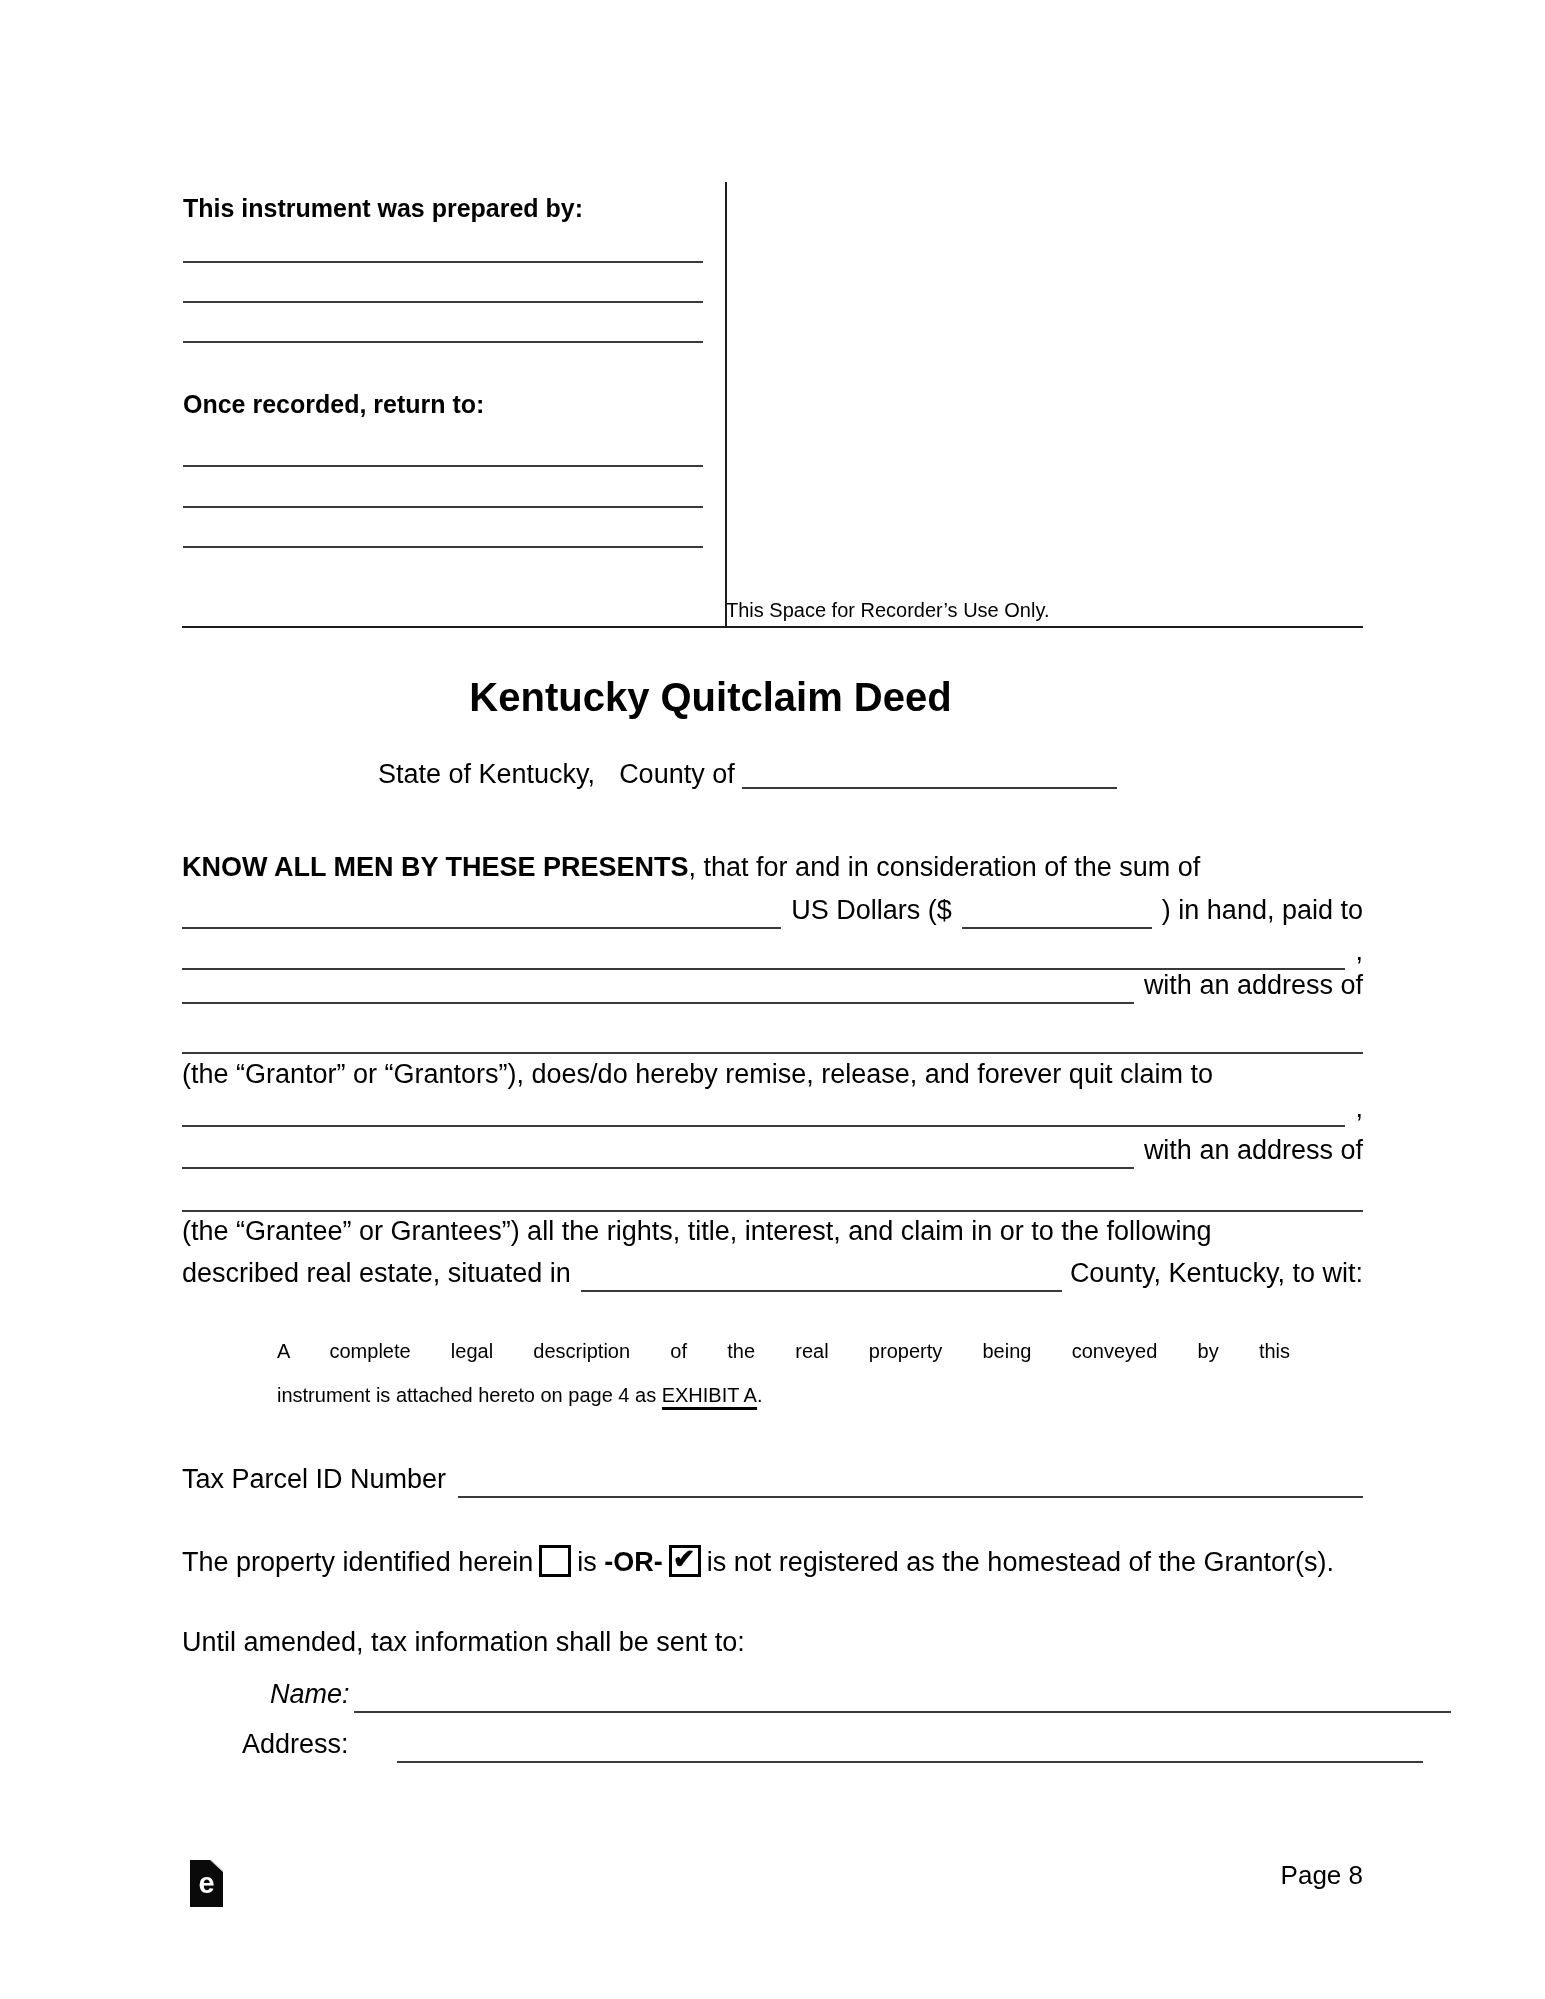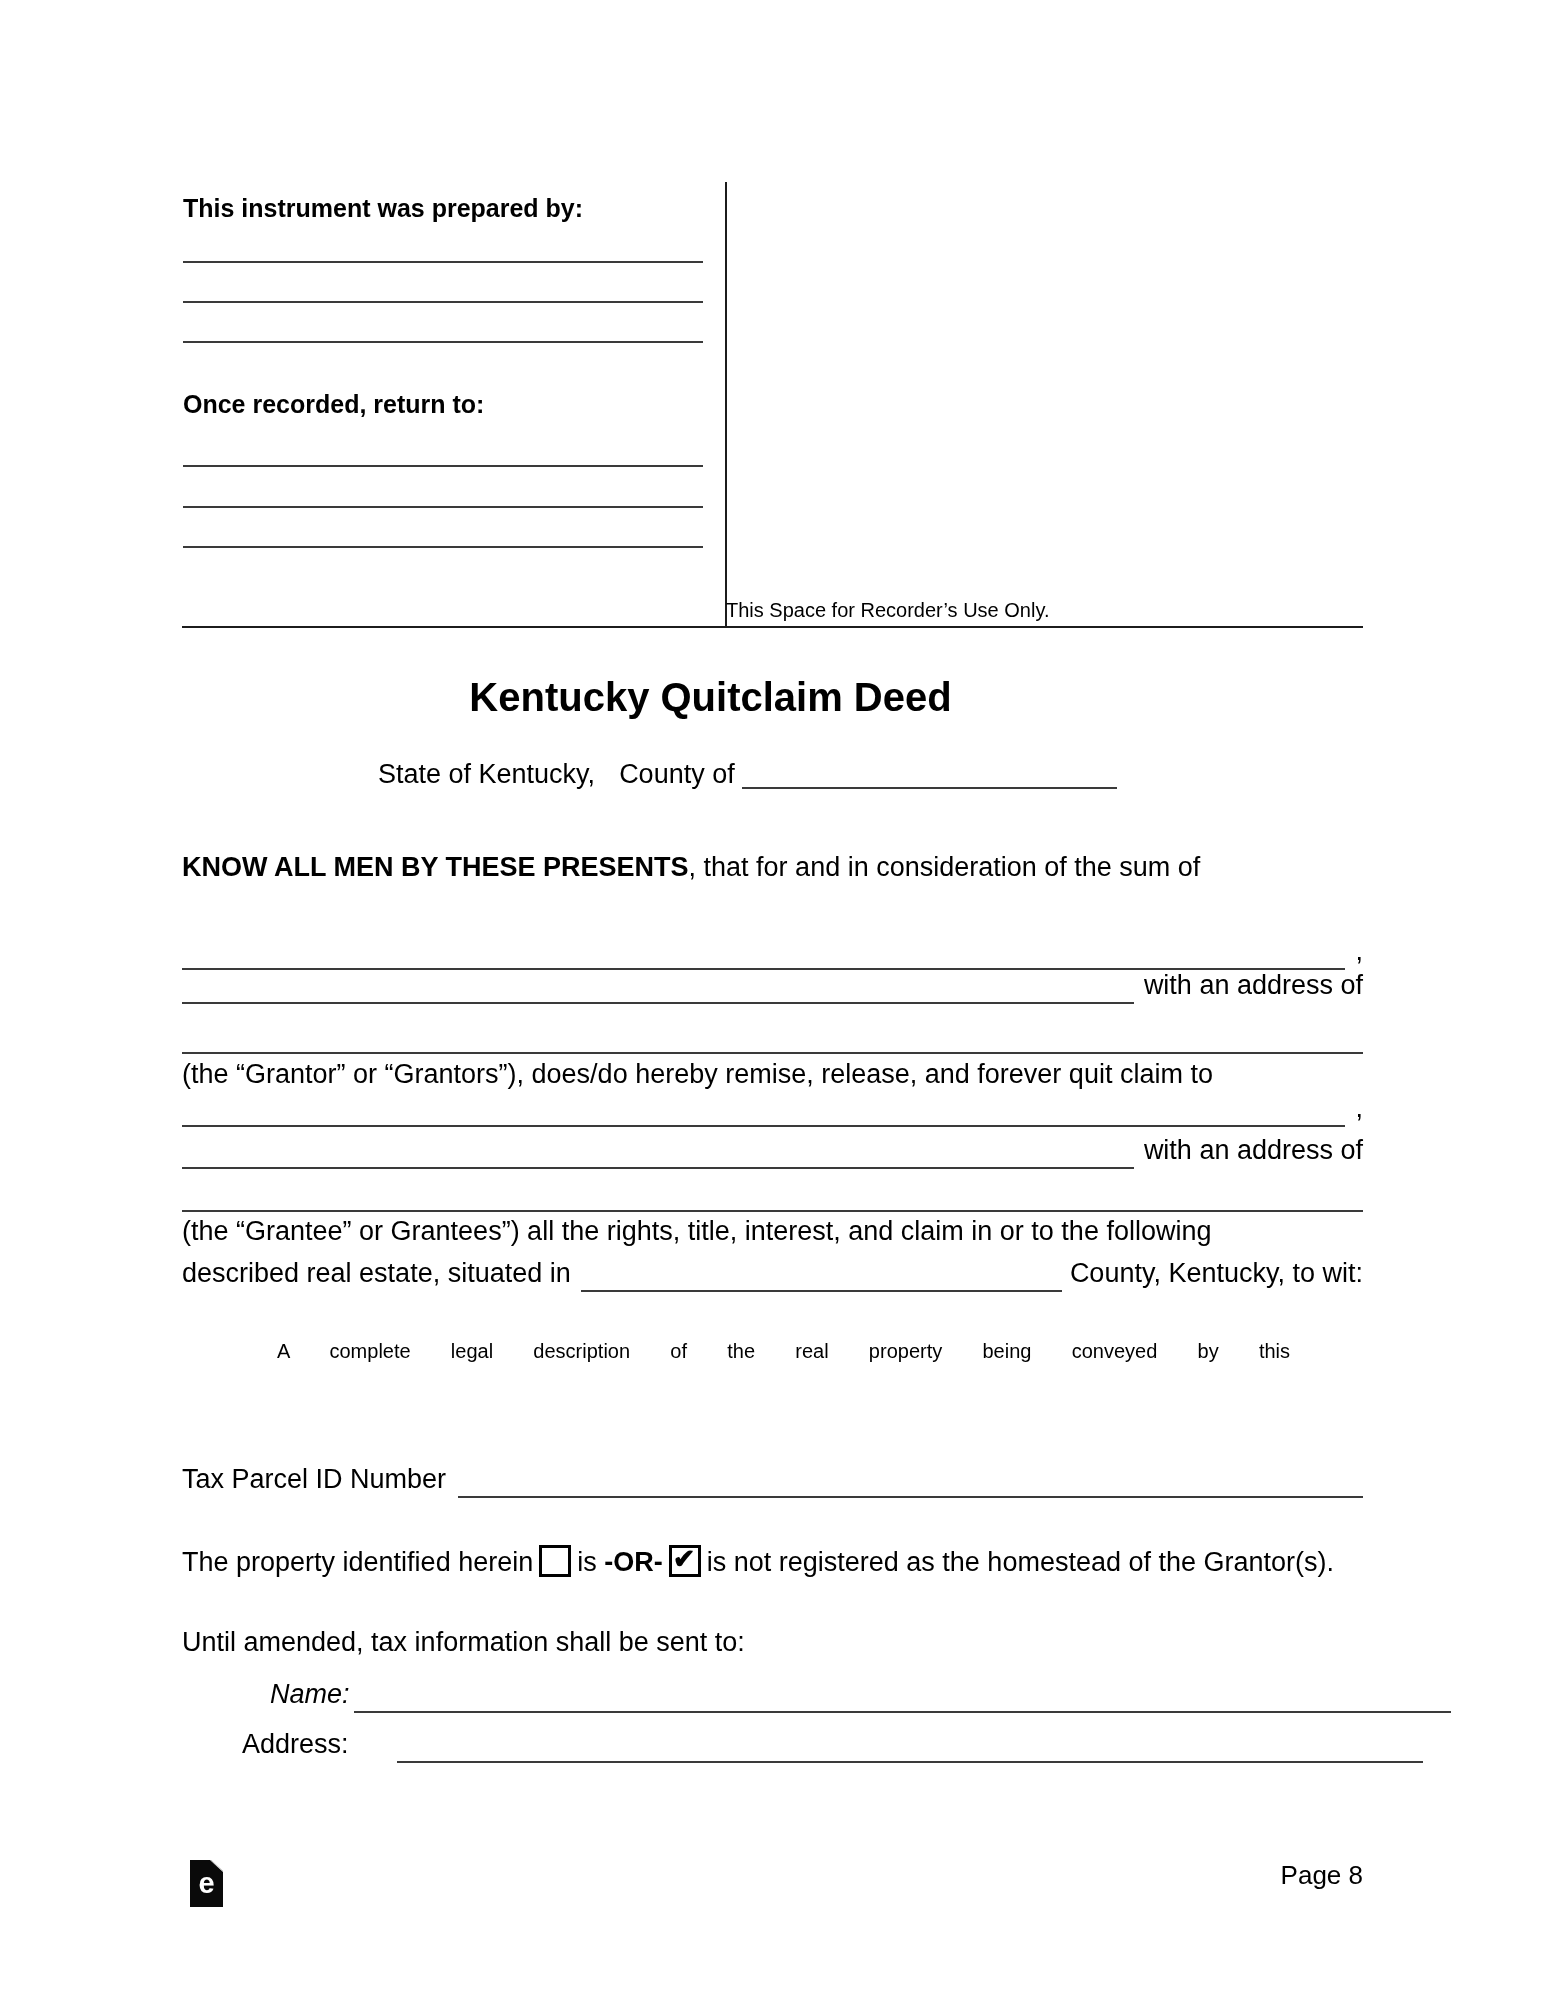--- a/index.html
+++ b/index.html
@@ -71,20 +71,26 @@
 
   <div class="subtitle">
     <span>State of Kentucky,</span><span class="county-prefix">County of</span>
     <span class="iblank"></span>
   </div>
 
   <div class="row" style="top:847px">
     <b>KNOW ALL MEN BY THESE PRESENTS</b><span>, that for and in consideration of the sum of</span>
   </div>
 
+  <div class="row rowflex" style="top:890px">
+    <span class="fblank"></span>
+    <span class="t gap-l gap-r">US Dollars ($</span>
+    <span class="mblank"></span>
+    <span class="t gap-l">) in hand, paid to</span>
+  </div>
 
   <div class="row rowflex" style="top:931px">
     <span class="fblank"></span>
     <span class="t gap-l">,</span>
   </div>
 
   <div class="row rowflex" style="top:965px">
     <span class="fblank"></span>
     <span class="t gap-l">with an address of</span>
   </div>
@@ -112,20 +118,21 @@
   <div class="row" style="top:1211px">(the “Grantee” or Grantees”) all the rights, title, interest, and claim in or to the following</div>
 
   <div class="row rowflex" style="top:1253px">
     <span class="t">described real estate, situated in</span>
     <span class="fblank" style="margin:0 8px 1px 10px"></span>
     <span class="t">County, Kentucky, to wit:</span>
   </div>
 
   <div class="legal-para">
     <div class="legal-line1">A complete legal description of the real property being conveyed by this</div>
+    <div><span>instrument is attached hereto on page 4 as </span><span class="exhibit">EXHIBIT A</span><span>.</span></div>
   </div>
 
   <div class="row rowflex" style="top:1459px">
     <span class="t">Tax Parcel ID Number</span>
     <span class="fblank" style="margin-left:12px"></span>
   </div>
 
   <div class="row" style="top:1542px">
     <span>The property identified herein</span><span class="checkbox"></span><span>is</span>&nbsp;<b>-OR-</b><span class="checkbox"><span class="mark">✔</span></span><span>is not registered as the homestead of the Grantor(s).</span>
   </div>

